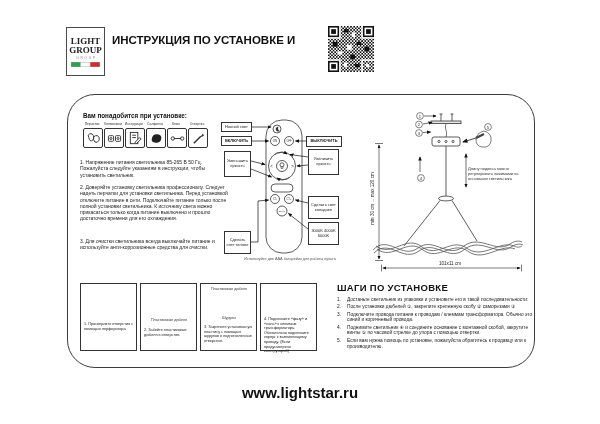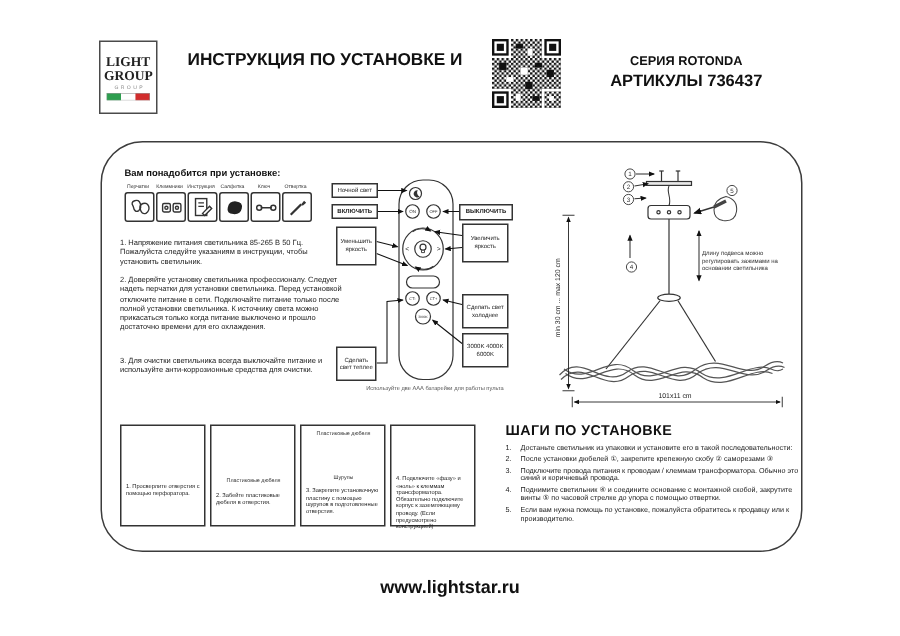--- a/index.html
+++ b/index.html
@@ -4,21 +4,21 @@
 <style>
   html,body{margin:0;padding:0;background:#fff;}
   .page{position:relative;width:600px;height:424px;background:#fff;overflow:hidden;
         font-family:"Liberation Sans",sans-serif;color:#1a1a1a;}
   .abs{position:absolute;}
   
   .logo-box{left:66px;top:27px;width:37px;height:47px;border:1px solid #4a4a4a;
             display:flex;flex-direction:column;align-items:center;justify-content:center;gap:0;}
   .logo-word{font-family:"Liberation Serif",serif;font-weight:700;font-size:9px;line-height:9px;color:#222;}
   .logo-group{font-size:3.4px;letter-spacing:1.6px;color:#8a8a8a;margin:1px 0 2px 2px;}
-  .title{left:125px;top:33px;width:230px;font-weight:700;font-size:11.5px;line-height:15px;color:#111;}
+  .title{left:112px;top:33px;width:230px;font-weight:700;font-size:11.5px;line-height:15px;color:#111;}
   .qr{left:328px;top:26px;}
   .series-wrap{left:395px;top:35px;width:125px;text-align:center;}
   .series{font-weight:700;font-size:8.5px;color:#111;}
   .articles{font-weight:700;font-size:11px;color:#111;margin-top:3px;}
   
   .panel{left:67px;top:94px;width:466px;height:272px;border:1px solid #3c3c3c;border-radius:28px;}
   .tools-heading{left:83px;top:112px;font-weight:700;font-size:6.3px;color:#111;}
   .tool-label{top:122px;width:20px;text-align:center;font-size:3.4px;color:#333;}
   .tool-box{top:128px;width:18px;height:18px;border:1px solid #333;border-radius:2px;
             display:flex;align-items:center;justify-content:center;background:#fff;}
@@ -34,21 +34,21 @@
   .dim-h{left:424px;top:261px;width:52px;text-align:center;font-size:4.6px;color:#222;background:#fff;}
   
   .stepbox{top:283px;width:57px;height:68px;border:1px solid #333;background:#fff;box-sizing:border-box;}
   .stepcap{font-size:3.8px;line-height:4.6px;color:#222;}
   .steplabel{text-align:center;font-size:3.6px;color:#333;}
   
   .install-heading{left:337px;top:282px;font-weight:700;font-size:9.5px;letter-spacing:.3px;color:#111;}
   .install-list{left:337px;top:297px;width:198px;display:flex;flex-direction:column;gap:1.5px;}
   .install-item{display:flex;font-size:4.8px;line-height:5.8px;color:#222;}
   .install-item .num{width:10px;flex:none;}
-  .footer{left:0;top:384px;width:600px;text-align:center;font-weight:700;font-size:12px;color:#111;}
+  .footer{left:0;top:384px;width:600px;text-align:center;font-weight:700;font-size:15px;color:#111;}
   svg{display:block;}
   .lineart{left:0;top:0;pointer-events:none;}
 </style>
 </head>
 <body>
 
 <div class="page">
 
   <div class="abs logo-box">
     <span class="logo-word">LIGHT</span>
@@ -95,24 +95,20 @@
         <rect x="2" y="2" width="3" height="3" fill="#111"></rect>
       <rect x="22" y="0" width="7" height="7" fill="#111"></rect>
         <rect x="23" y="1" width="5" height="5" fill="#fff"></rect>
         <rect x="24" y="2" width="3" height="3" fill="#111"></rect>
       <rect x="0" y="22" width="7" height="7" fill="#111"></rect>
         <rect x="1" y="23" width="5" height="5" fill="#fff"></rect>
         <rect x="2" y="24" width="3" height="3" fill="#111"></rect>
     </g>
   </svg>
 
-  <div class="abs series-wrap">
-    <div class="series">СЕРИЯ ROTONDA</div>
-    <div class="articles">АРТИКУЛЫ 736437</div>
-  </div>
 
   <div class="abs panel"></div>
 
   <svg class="abs lineart" width="600" height="424" viewBox="0 0 600 424">
     <defs>
       <marker id="ah" markerWidth="7" markerHeight="7" refX="5" refY="2.5" orient="auto">
         <path d="M0,0 L6,2.5 L0,5 z" fill="#111"></path>
       </marker>
     </defs>
 

